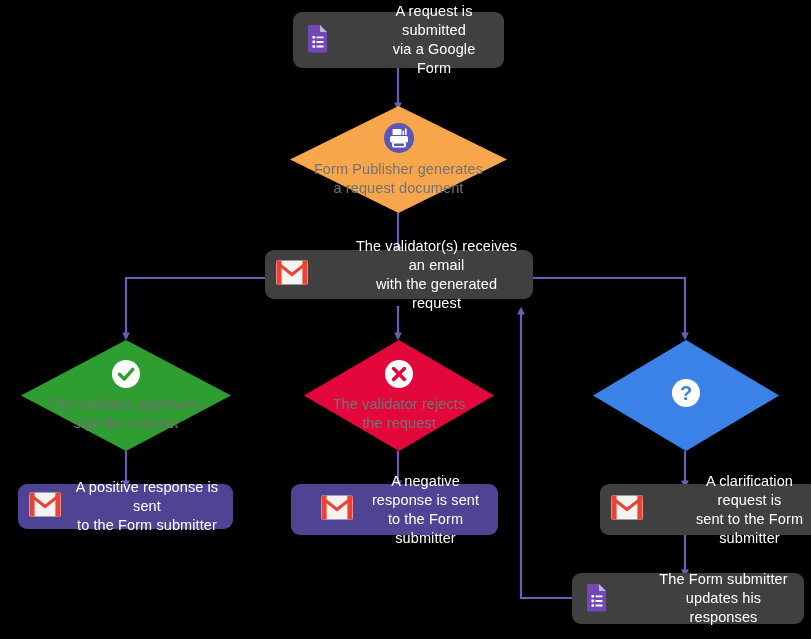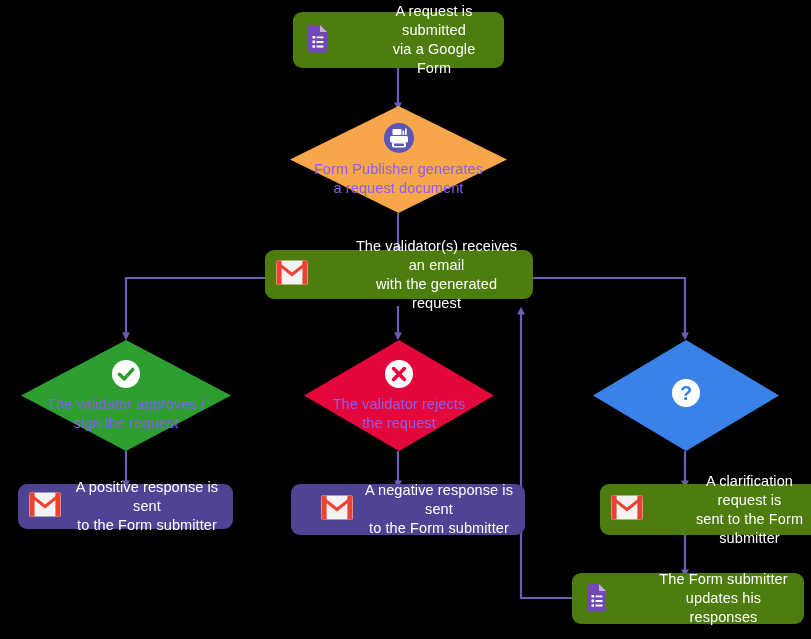--- a/index.html
+++ b/index.html
@@ -29,42 +29,42 @@
   }
   .node-box .label {
     color: #ffffff;
     font-size: 14.5px;
     line-height: 19px;
     text-align: center;
     flex: 1;
     white-space: pre-line;
     letter-spacing: 0.1px;
   }
-  .box-light { background: #4d7c0f; gap: 41px; }
+  .box-light { background: #404040; gap: 41px; }
   .box-dark  { background: #4f4494; }
 
   
   .diamond-wrap {
     position: absolute;
   }
   .diamond-shape {
     position: absolute;
     inset: 0;
   }
   .diamond-content {
     position: absolute;
     inset: 0;
     display: flex;
     flex-direction: column;
     align-items: center;
     justify-content: center;
     pointer-events: none;
   }
   .diamond-content .label {
-    color: #8b5cf6;
+    color: #737373;
     font-size: 14.5px;
     line-height: 19px;
     text-align: center;
     white-space: pre-line;
     letter-spacing: 0.1px;
   }
   .diamond-content .d-icon {
     margin-bottom: 2px;
   }
 
@@ -225,21 +225,21 @@
         <rect x="1" y="1.5" width="32" height="24" rx="1.6" fill="#f5f2f2"></rect>
         <path d="M1.4,1.6 h5.2 v23.8 h-4.2 a1,1 0 0 1 -1 -1 Z" fill="#ea4335"></path>
         <path d="M32.6,1.6 h-5.2 v23.8 h4.2 a1,1 0 0 0 1 -1 Z" fill="#ea4335"></path>
         <path d="M1.6,1.6 L17,13.6 L32.4,1.6 L32.4,5.2 L17,17.6 L1.6,5.2 Z" fill="#ea4335"></path>
       </svg>
     </span>
     <span class="label">A positive response is sent
 to the Form submitter</span>
   </div>
 
-  <div class="node-box box-dark" style="left:291px; top:484px; width:234px; height:51px;padding-left:29px;">
+  <div class="node-box box-dark" style="left:291px; top:484px; width:207px; height:51px;padding-left:29px;">
     <span class="icon">
       <svg width="34" height="27" viewBox="0 0 34 27">
         <rect x="1" y="1.5" width="32" height="24" rx="1.6" fill="#f5f2f2"></rect>
         <path d="M1.4,1.6 h5.2 v23.8 h-4.2 a1,1 0 0 1 -1 -1 Z" fill="#ea4335"></path>
         <path d="M32.6,1.6 h-5.2 v23.8 h4.2 a1,1 0 0 0 1 -1 Z" fill="#ea4335"></path>
         <path d="M1.6,1.6 L17,13.6 L32.4,1.6 L32.4,5.2 L17,17.6 L1.6,5.2 Z" fill="#ea4335"></path>
       </svg>
     </span>
     <span class="label">A negative response is sent
 to the Form submitter</span>

